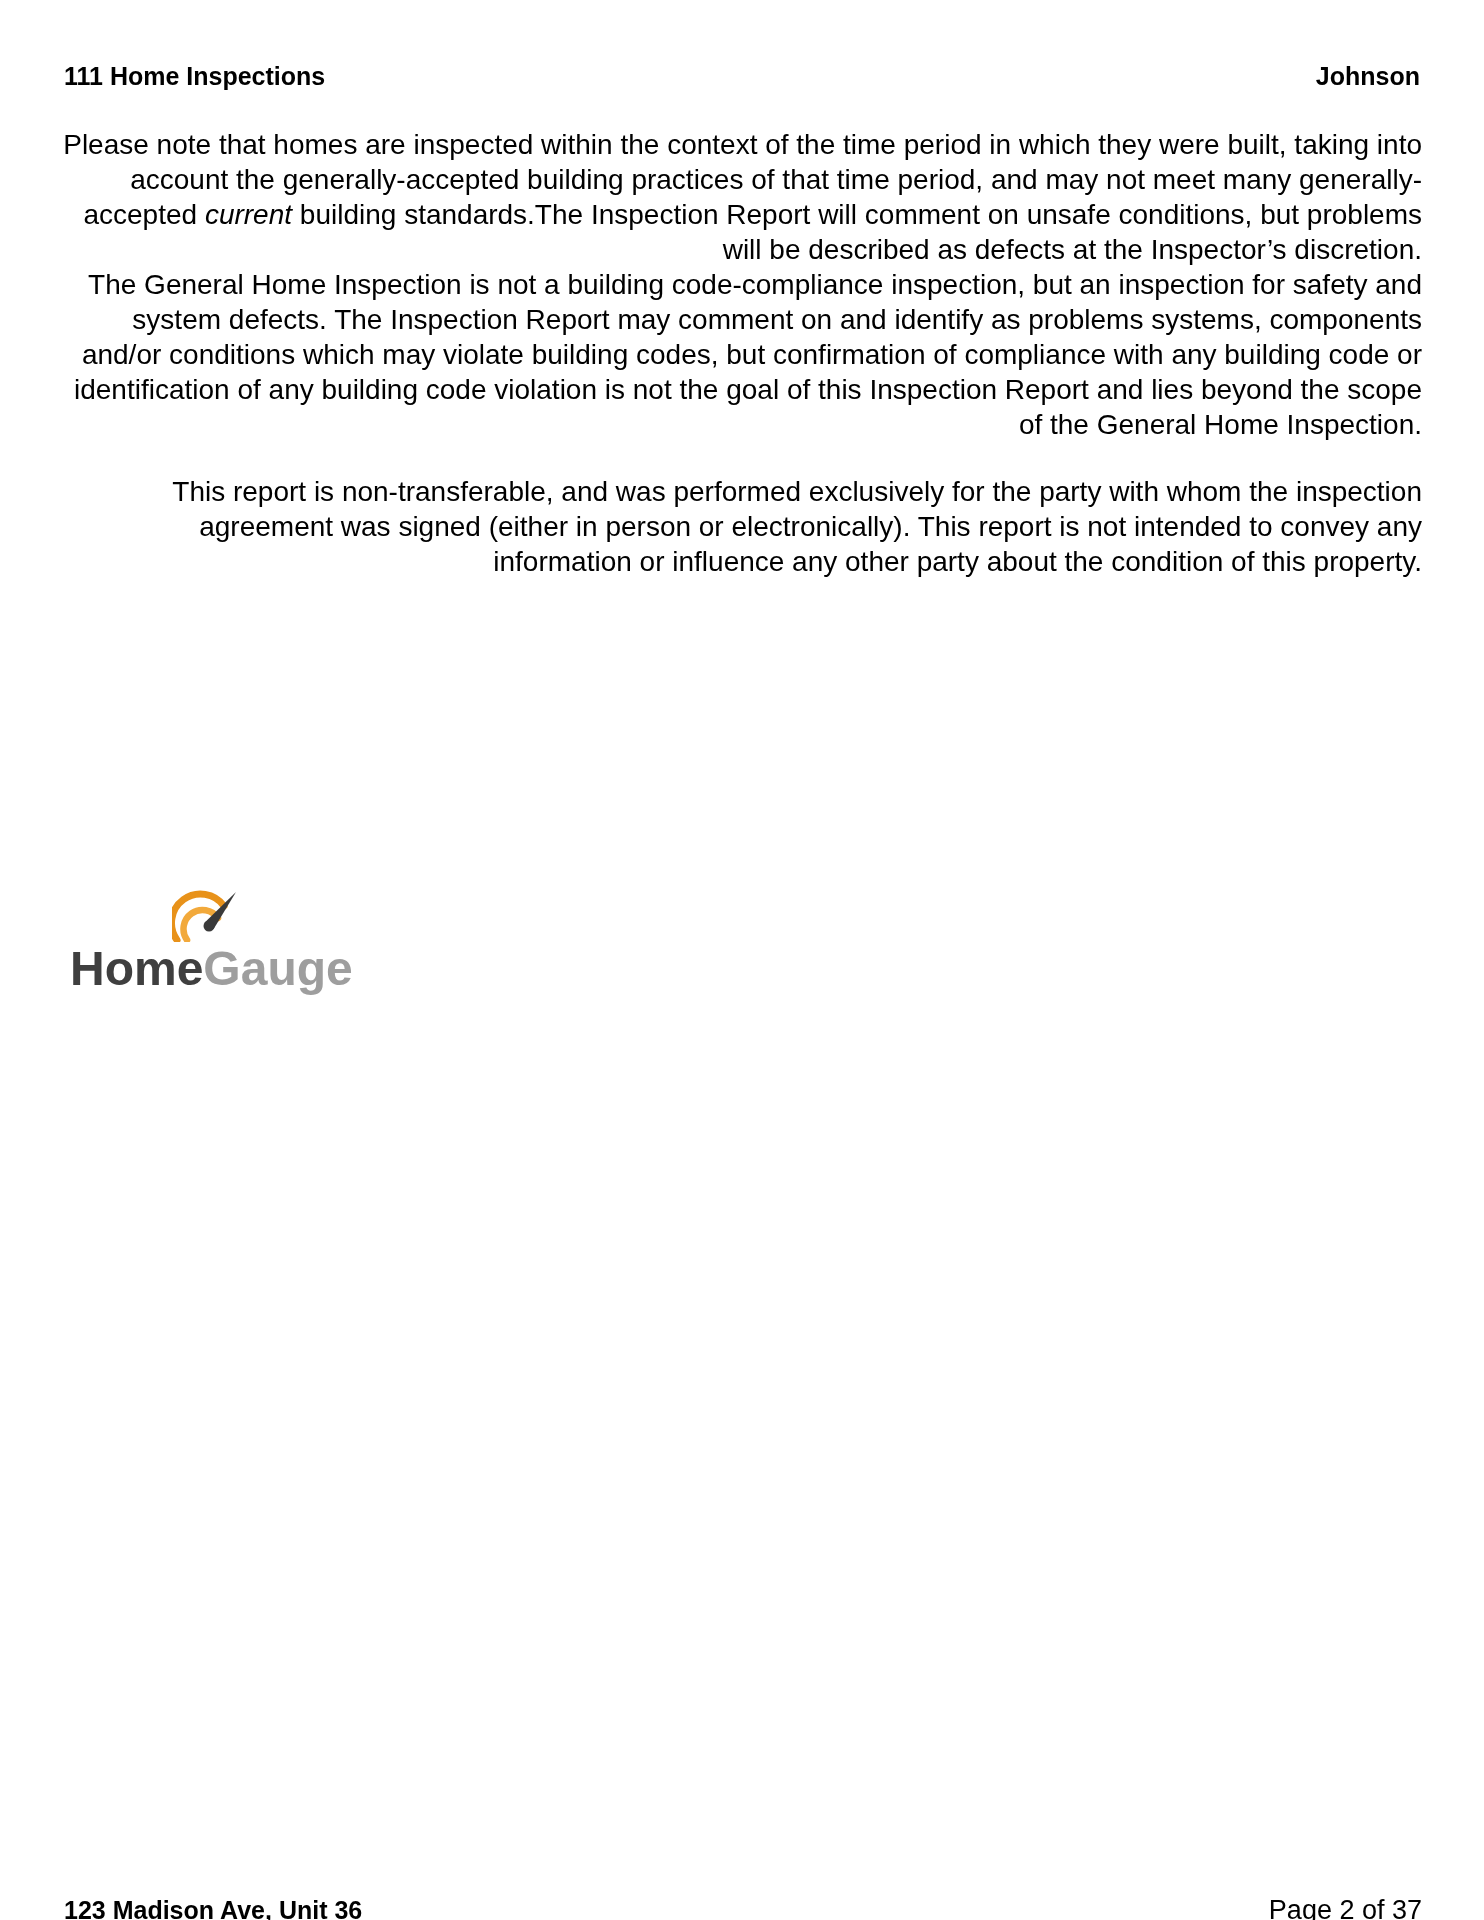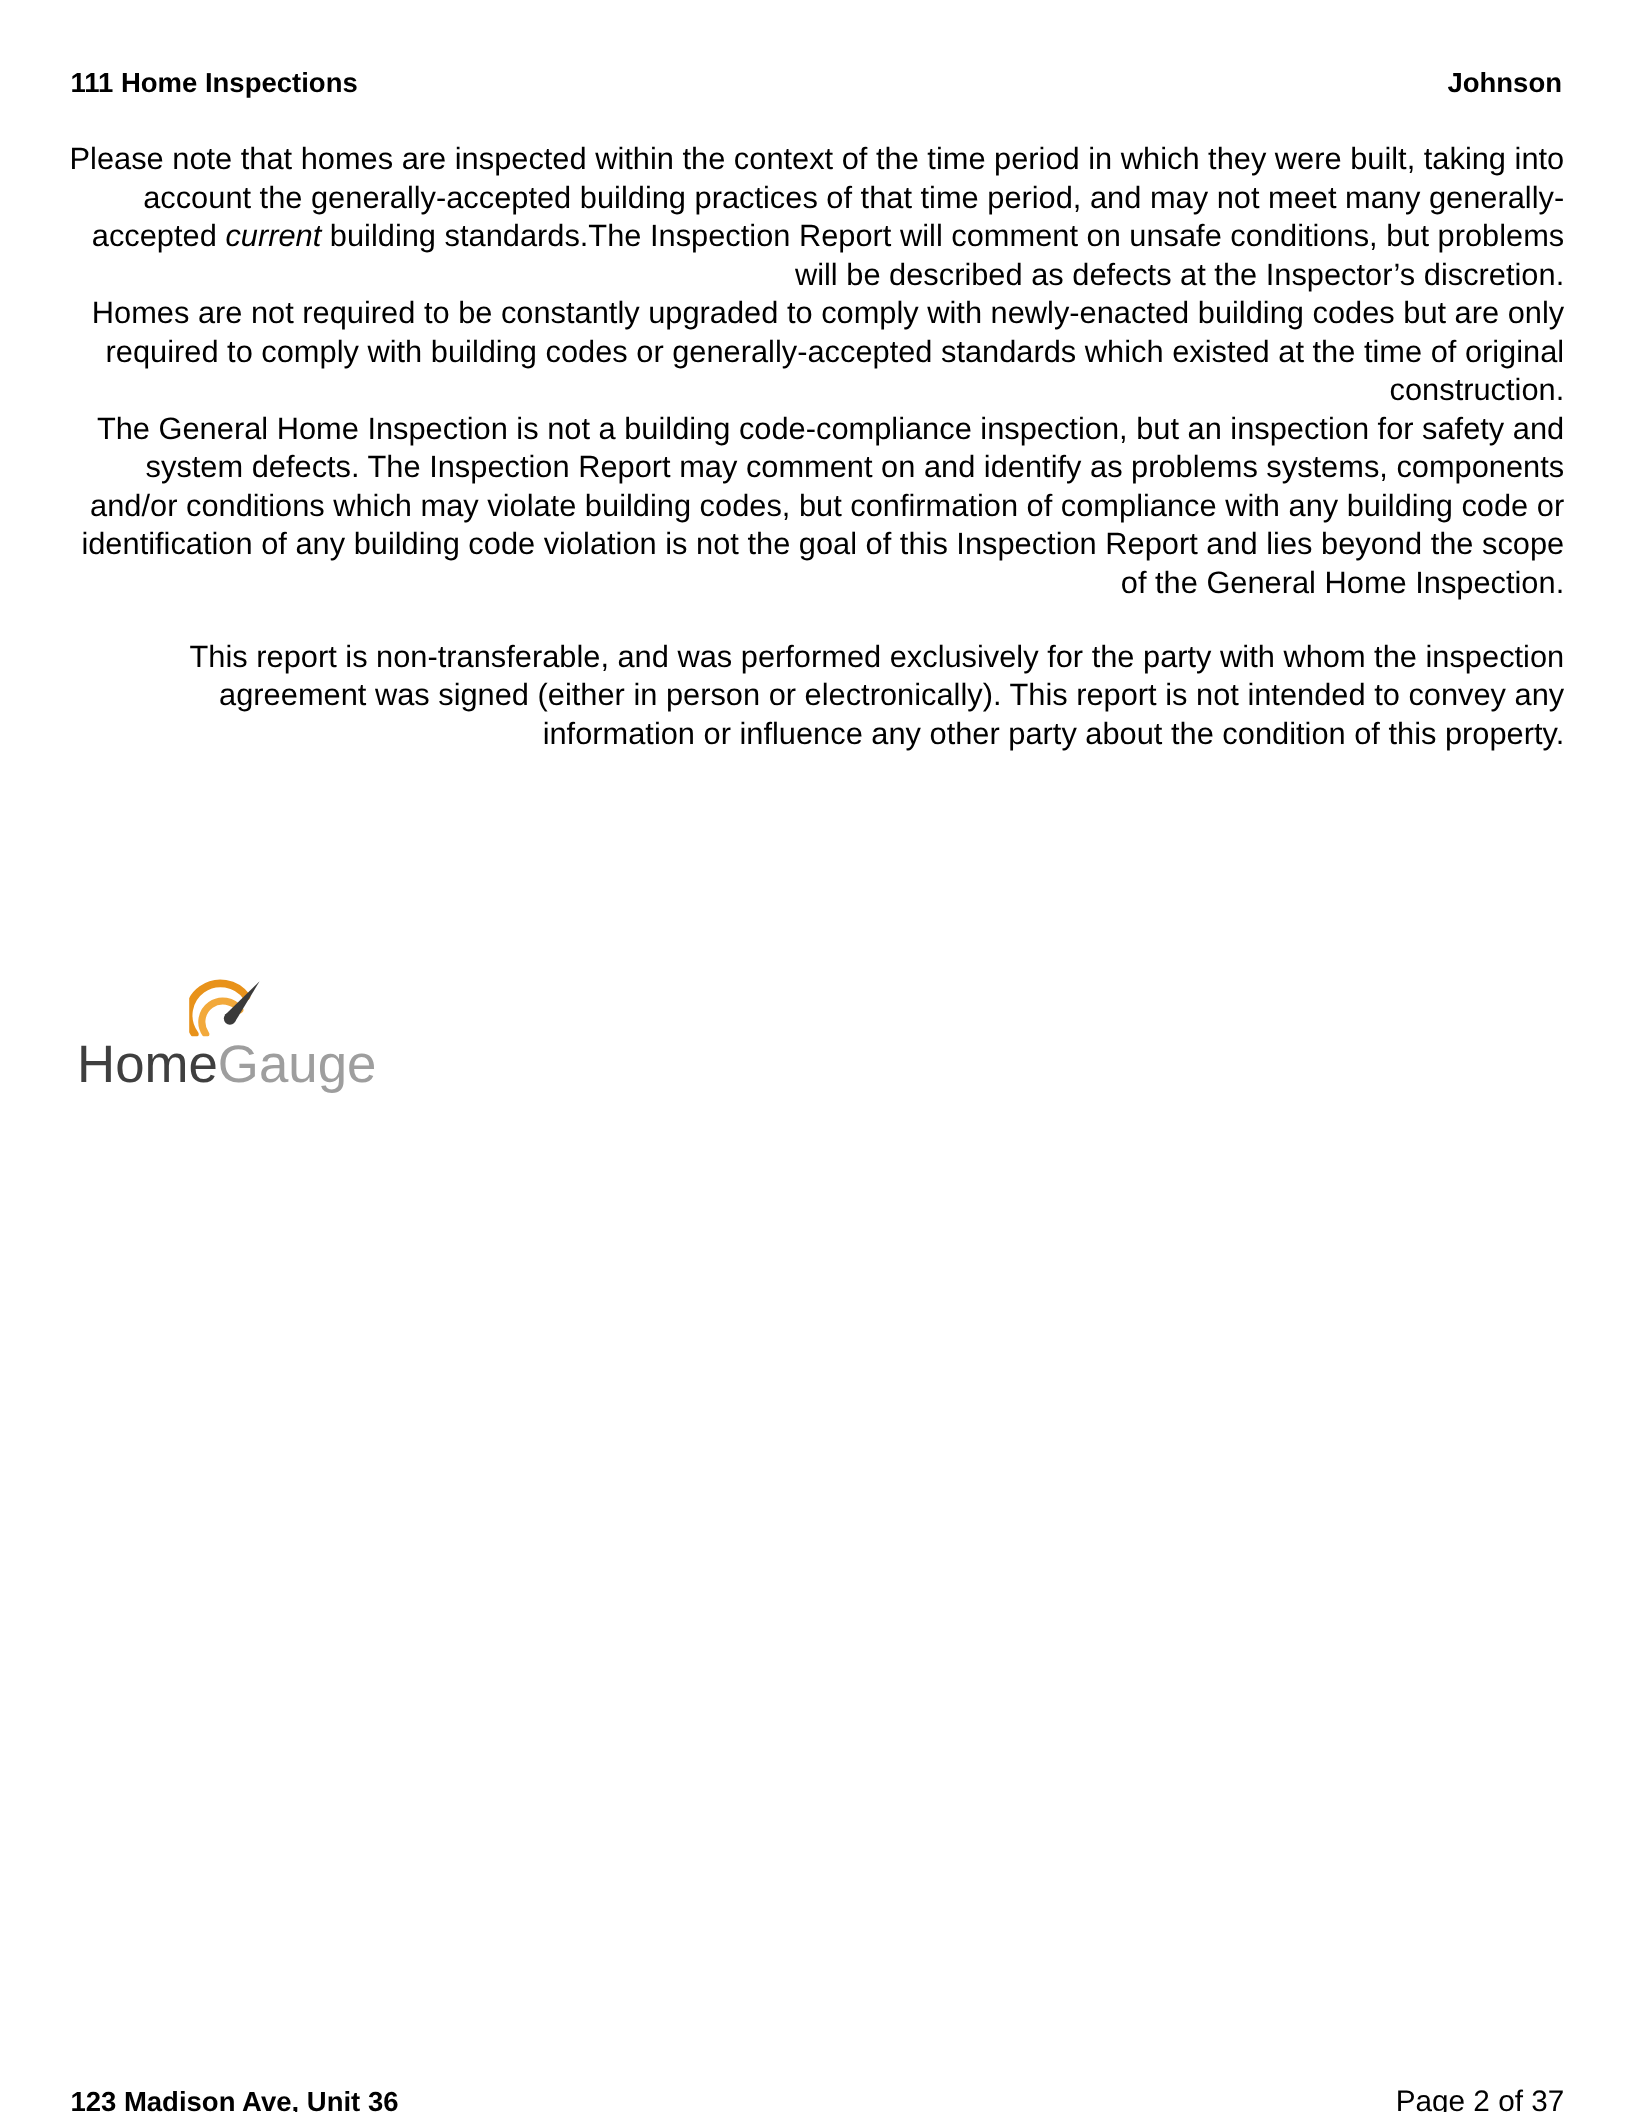--- a/index.html
+++ b/index.html
@@ -63,21 +63,21 @@
   }
   .logo .gauge-icon-wrap {
     display: block;
     height: 52px;
     line-height: 0;
   }
   .logo .logo-text {
     display: block;
     margin-top: 2px;
     font-size: 48px;
-    font-weight: normal;
+    font-weight: bold;
     letter-spacing: 0px;
     line-height: 50px;
     white-space: nowrap;
   }
   
   .report-footer {
     position: absolute;
     top: 1851px;
     left: 64px;
     right: 62px;
@@ -99,21 +99,20 @@
 
 <div class="page">
 
   <div class="report-header">
     <span>111 Home Inspections</span>
     <span>Johnson</span>
   </div>
 
   <div class="body-text">
     <p><span>Please note that homes are inspected within the context of the time period in which they were built, taking into account the generally-accepted building practices of that time period, and may not meet many generally-accepted </span><span class="italic">current</span><span> building standards.The Inspection Report will comment on unsafe conditions, but problems will be described as defects at the Inspector’s discretion.</span></p>
-    <p>Homes are not required to be constantly upgraded to comply with newly-enacted building codes but are only required to comply with building codes or generally-accepted standards which existed at the time of original construction.</p>
     <p>The General Home Inspection is not a building code-compliance inspection, but an inspection for safety and system defects. The Inspection Report may comment on and identify as problems systems, components and/or conditions which may violate building codes, but confirmation of compliance with any building code or identification of any building code violation is not the goal of this Inspection Report and lies beyond the scope of the General Home Inspection.</p>
     <p class="spaced">This report is non-transferable, and was performed exclusively for the party with whom the inspection agreement was signed (either in person or electronically). This report is not intended to convey any information or influence any other party about the condition of this property.</p>
 
   </div>
 
   <div class="logo">
     <span class="gauge-icon-wrap">
       <svg width="68" height="52" viewBox="0 0 66 52" xmlns="http://www.w3.org/2000/svg">
         <path d="M 4 50 A 29 29 0 0 1 51 16" fill="none" stroke-width="7" stroke-linecap="round" style="stroke: rgb(232, 146, 26);"></path>
         <path d="M 14 50 A 19 19 0 0 1 45 28" fill="none" stroke-width="6.5" stroke-linecap="round" style="stroke: rgb(242, 169, 59);"></path>

